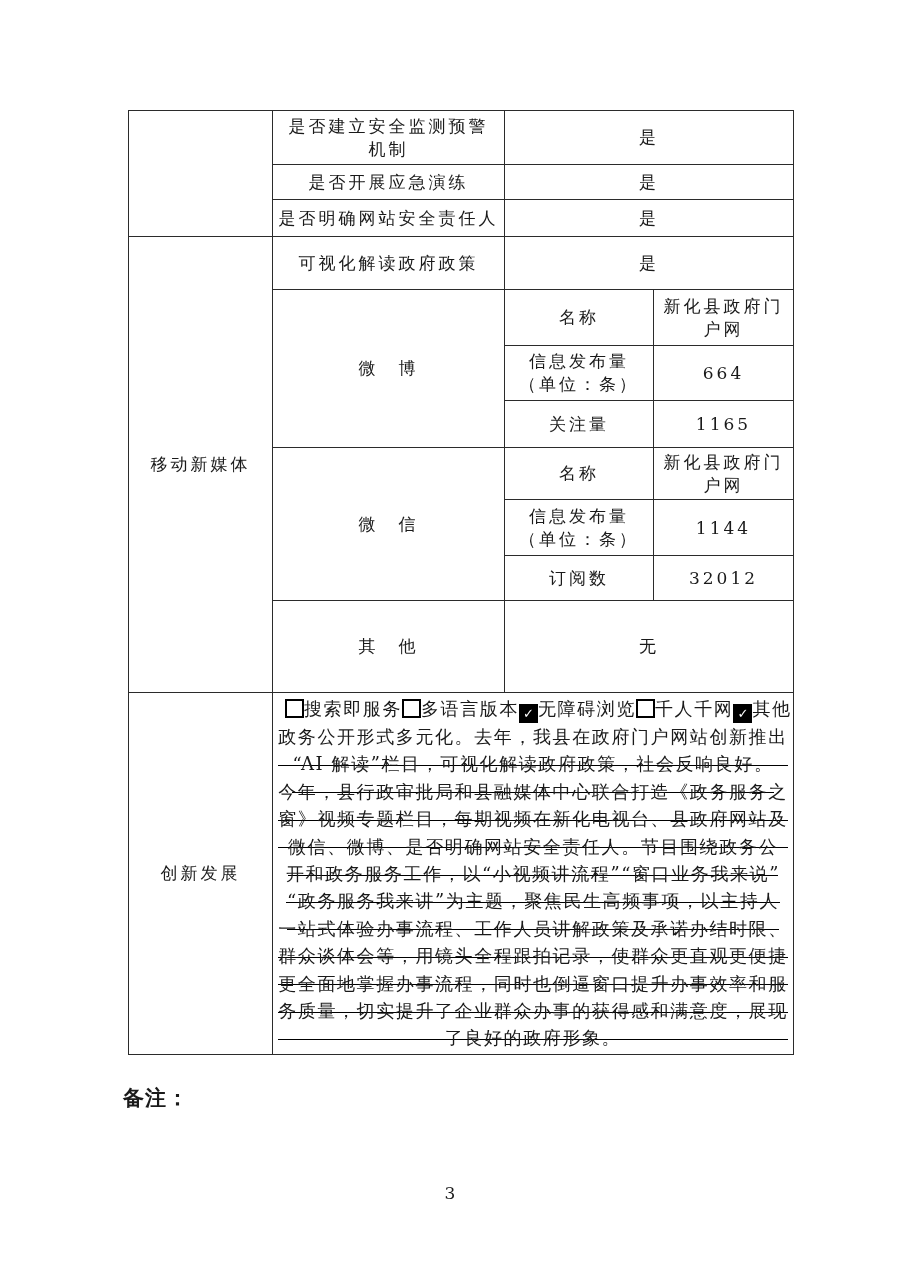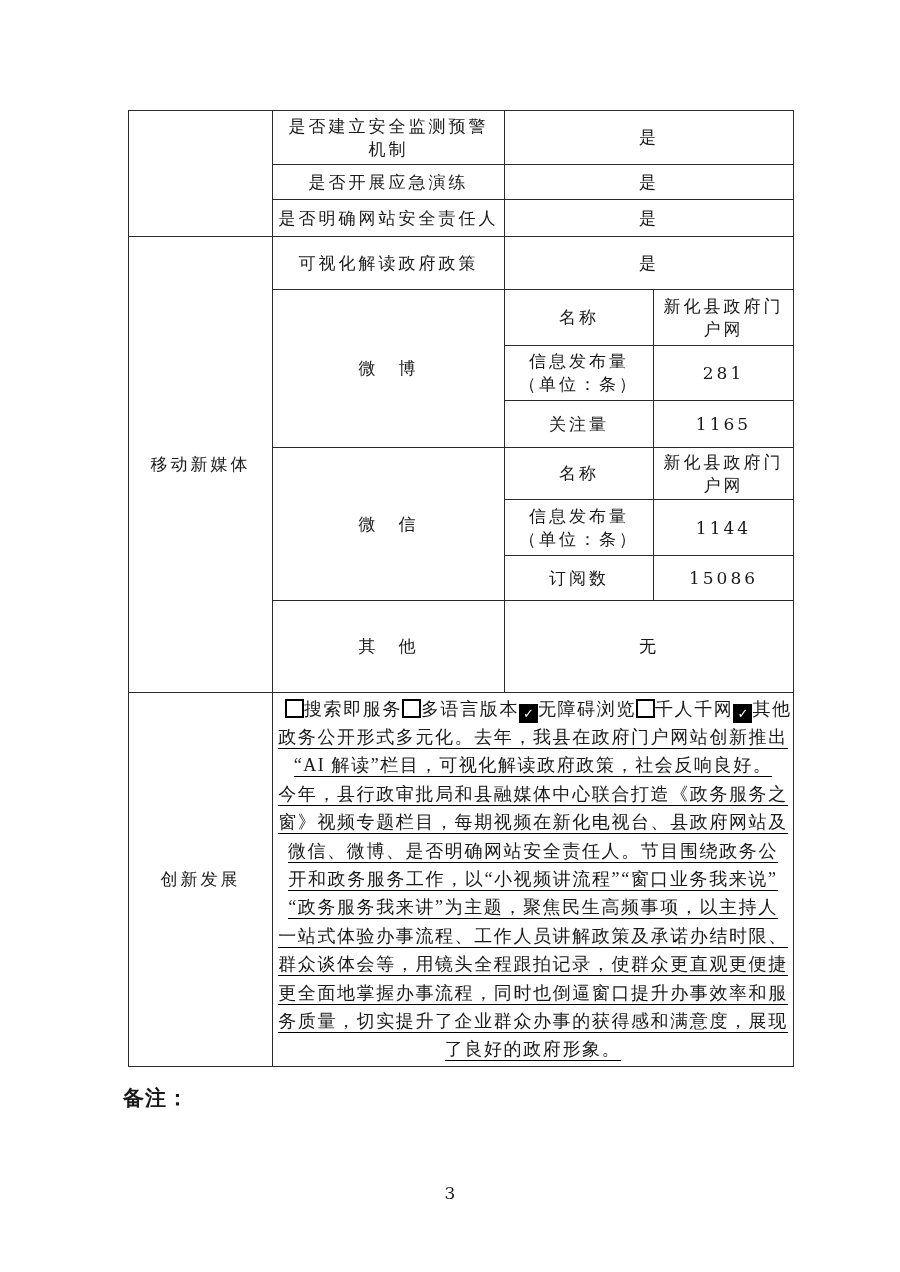--- a/index.html
+++ b/index.html
@@ -50,22 +50,21 @@
     letter-spacing: 0;
   }
   .pline {
     font-size: 18px;
     line-height: 27.4px;
     letter-spacing: 1.6px;
     white-space: nowrap;
   }
   .uline {
     border-bottom: 1px solid #000;
-    padding-bottom: 1px;
-    font-family: Liberation Serif, serif;
+    padding-bottom: 18px;
   }
   .cb-line {
     margin-left: 8px;
   }
   .cb-item { white-space: nowrap; }
   .cb-box {
     display: inline-block;
     width: 15px;
     height: 15px;
     border: 2px solid #000;
@@ -136,40 +135,40 @@
     </tr>
 
     <tr style="height:56px">
       <td rowspan="3">微　博</td>
       <td class="prewrap">名称</td>
       <td class="value-cell">新化县政府门户网</td>
     </tr>
     <tr style="height:55px">
       <td class="prewrap">信息发布量
 （单位：条）</td>
-      <td class="value-cell">281</td>
+      <td class="value-cell">664</td>
     </tr>
     <tr style="height:47px">
       <td class="prewrap">关注量</td>
       <td class="value-cell">1165</td>
     </tr>
 
     <tr style="height:52px">
       <td rowspan="3">微　信</td>
       <td class="prewrap">名称</td>
       <td class="value-cell">新化县政府门户网</td>
     </tr>
     <tr style="height:56px">
       <td class="prewrap">信息发布量
 （单位：条）</td>
       <td class="value-cell">1144</td>
     </tr>
     <tr style="height:45px">
       <td class="prewrap">订阅数</td>
-      <td class="value-cell">15086</td>
+      <td class="value-cell">32012</td>
     </tr>
 
     <tr style="height:92px">
       <td>其　他</td>
       <td colspan="2" class="value-cell">无</td>
     </tr>
 
     <tr style="height:357px">
       <td class="section-cell">创新发展</td>
       <td colspan="3" class="para-cell">

